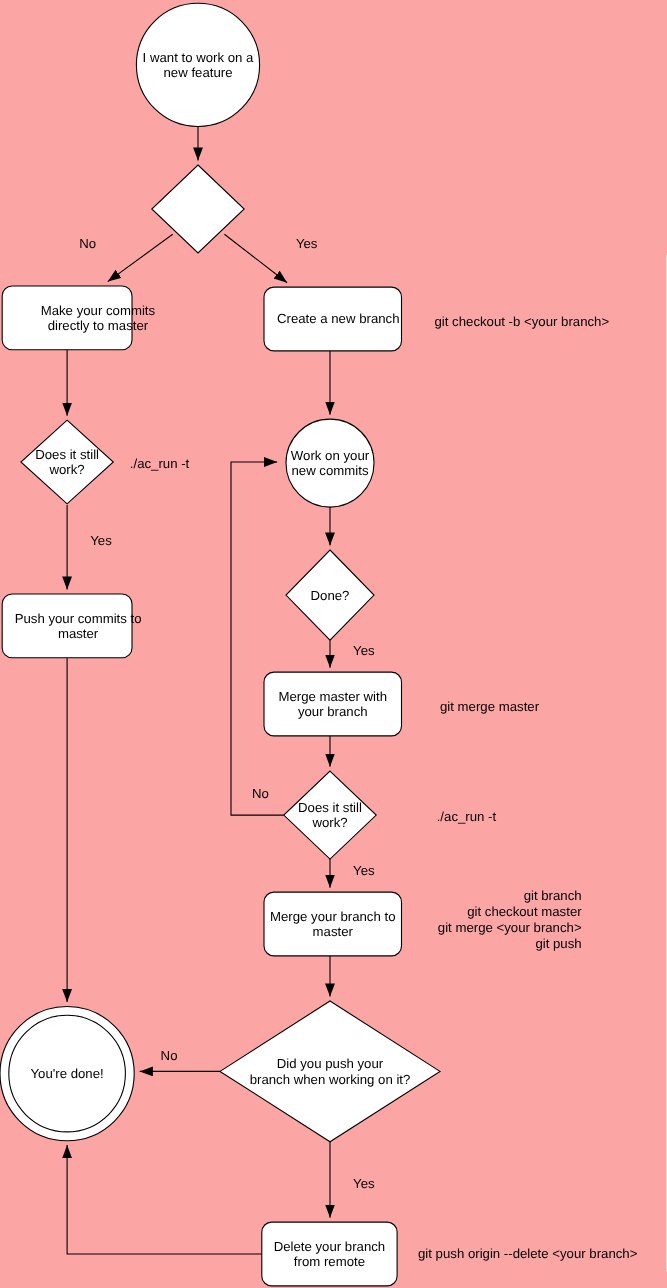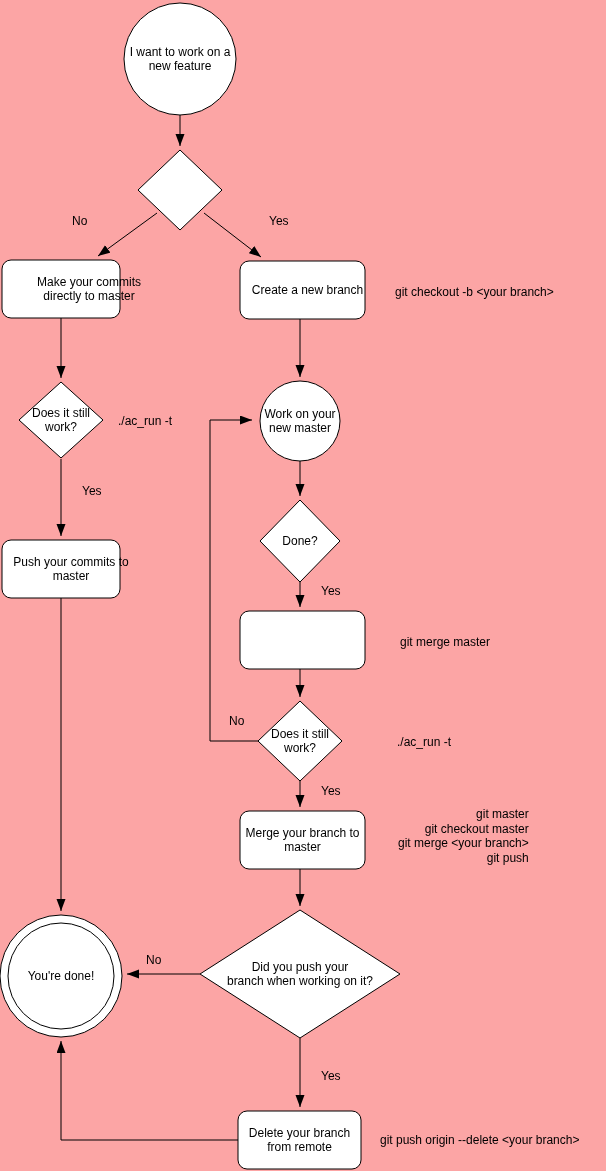--- a/index.html
+++ b/index.html
@@ -78,26 +78,27 @@
 
   <div class="node-label" style="left:124px; top:14px; width:112px; height:90px;">I want to work on a new feature</div>
 
 
   <div class="node-label" style="left:2px; top:260px; width:110px; height:58px;margin-left:32px;">Make your commits directly to master</div>
 
   <div class="node-label" style="left:240px; top:261px; width:135px; height:58px;">Create a new branch</div>
 
   <div class="node-label" style="left:21px; top:390px; width:80px; height:60px;">Does it still work?</div>
 
-  <div class="node-label" style="left:254px; top:391px; width:92px; height:60px;">Work on your new master</div>
+  <div class="node-label" style="left:254px; top:391px; width:92px; height:60px;">Work on your new commits</div>
 
   <div class="node-label" style="left:2px; top:540px; width:138px; height:58px;text-align:center;">Push your commits to master</div>
 
   <div class="node-label" style="left:270px; top:511px; width:60px; height:60px;">Done?</div>
 
+  <div class="node-label" style="left:240px; top:611px; width:125px; height:58px;">Merge master with your branch</div>
 
   <div class="node-label" style="left:260px; top:711px; width:80px; height:60px;">Does it still work?</div>
 
   <div class="node-label" style="left:210px; top:944px; width:180px; height:60px;">
     <div>
       <div>Did you push your</div>
       <div>branch when working on it?</div>
     </div>
   </div>
 
@@ -114,20 +115,20 @@
   <div class="edge-label" style="left:229px; top:714px;">No</div>
   <div class="edge-label" style="left:321px; top:784px;">Yes</div>
   <div class="edge-label" style="left:146px; top:953px;">No</div>
   <div class="edge-label" style="left:321px; top:1069px;">Yes</div>
 
   <div class="annotation" style="left:395px; top:285px;">git checkout -b &lt;your branch&gt;</div>
   <div class="annotation" style="left:118px; top:414px;">./ac_run -t</div>
   <div class="annotation" style="left:400px; top:635px;">git merge master</div>
   <div class="annotation" style="left:397px; top:735px;">./ac_run -t</div>
   <div class="annotation ann-block" style="left:398px; top:807px;">
-    <div>git master</div>
+    <div>git branch</div>
     <div>git checkout master</div>
     <div>git merge &lt;your branch&gt;</div>
     <div>git push</div>
   </div>
   <div class="annotation" style="left:380px; top:1133px;">git push origin --delete &lt;your branch&gt;</div>
 
 </div>
 
 </body></html>

